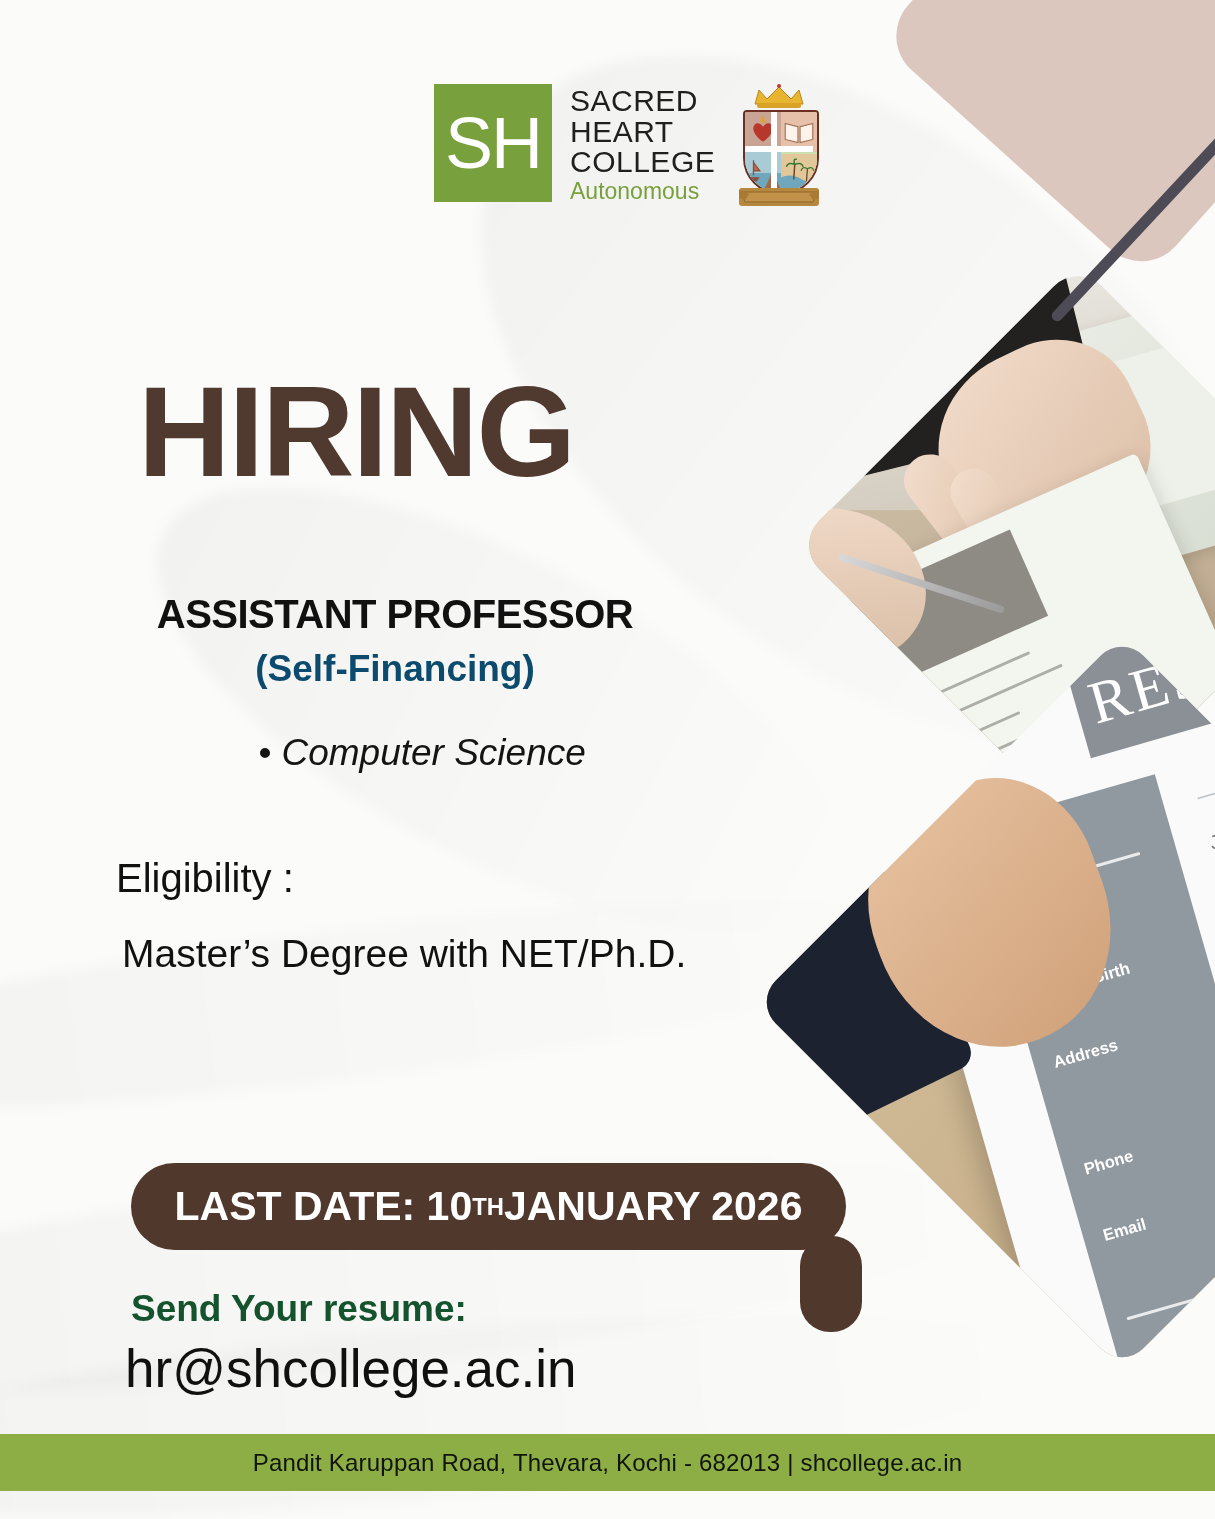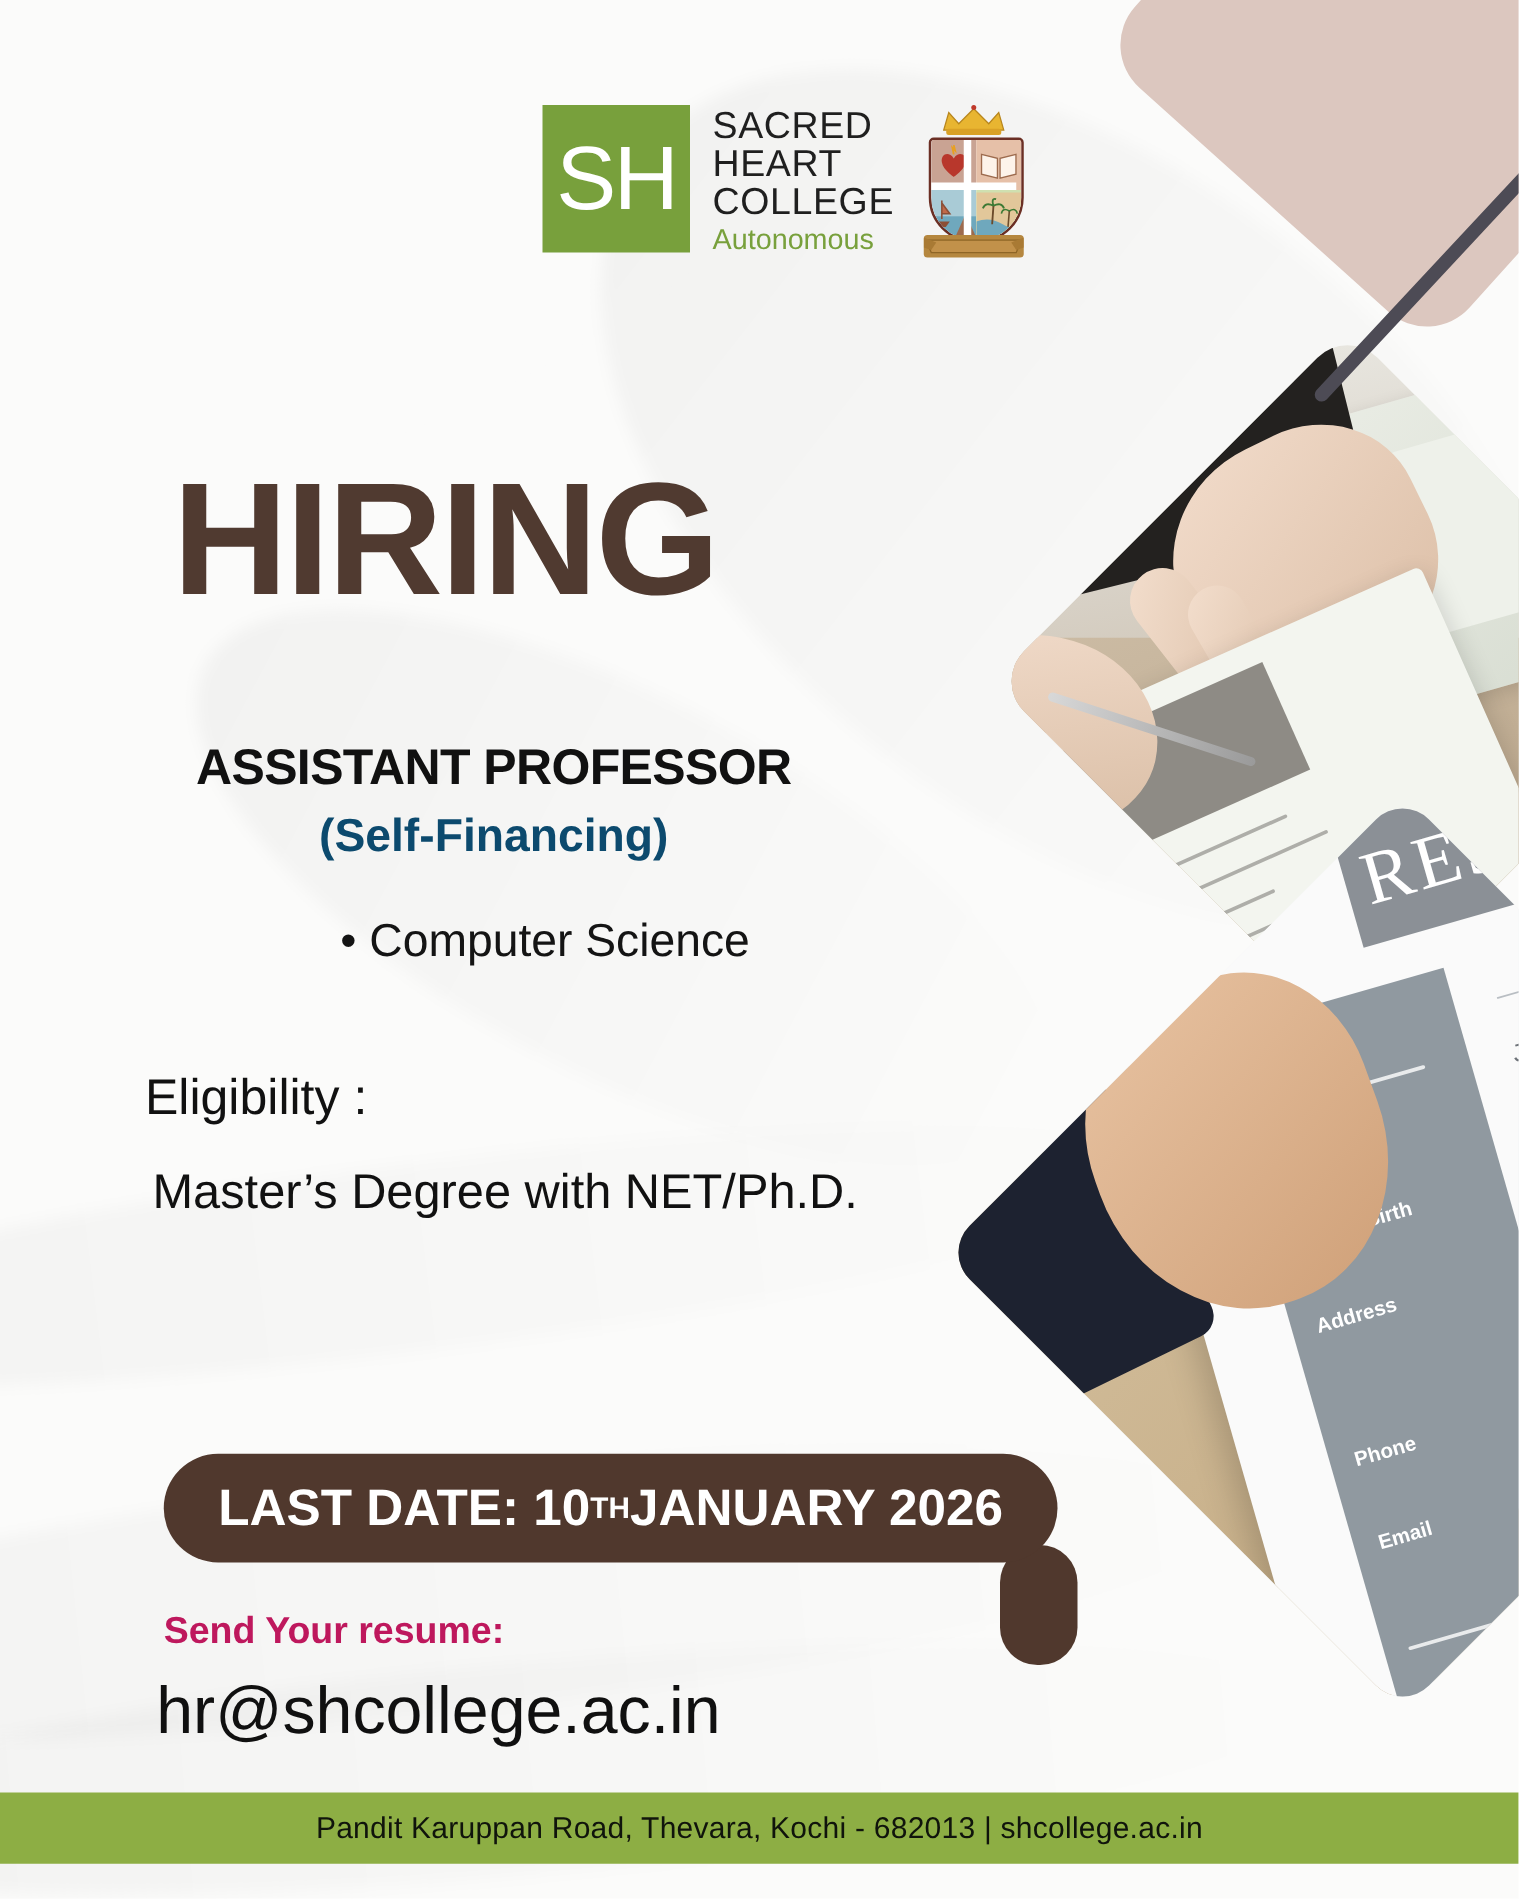--- a/index.html
+++ b/index.html
@@ -321,24 +321,24 @@
     font-family: "Liberation Sans", sans-serif;
   }
   .role-sub {
     position: absolute; left: 0; top: 648px; width: 790px;
     text-align: center;
     color: #0c4a6e;
     font-size: 37px; font-weight: bold;
     font-family: "Liberation Sans", sans-serif;
   }
   .subject {
-    position: absolute; left: 16px; top: 732px; width: 840px;
+    position: absolute; left: 2px; top: 732px; width: 840px;
     text-align: center;
     color: #141414;
-    font-size: 37px; 
+    font-size: 37px; font-style: italic;
     font-family: "Liberation Sans", sans-serif;
   }
 
   .elig-label {
     position: absolute; left: 116px; top: 856px;
     color: #111111; font-size: 40px;
     font-family: "Liberation Sans", sans-serif;
   }
   .elig-value {
     position: absolute; left: 122px; top: 932px;
@@ -353,21 +353,21 @@
     border-radius: 44px;
     display: flex; align-items: center; justify-content: center;
     color: #ffffff;
     font-size: 41px; font-weight: bold; letter-spacing: 0px;
     font-family: "Liberation Sans", sans-serif;
   }
   .lastdate sup { font-size: 0.58em; vertical-align: super; }
 
   .send-label {
     position: absolute; left: 131px; top: 1288px;
-    color: #be185d; font-size: 30px; font-weight: bold;
+    color: #14532d; font-size: 37px; font-weight: bold;
     font-family: "Liberation Sans", sans-serif;
   }
   .email {
     position: absolute; left: 125px; top: 1338px;
     color: #101010; font-size: 53px;
     font-family: "Liberation Sans", sans-serif;
   }
 
   
   .footer {

